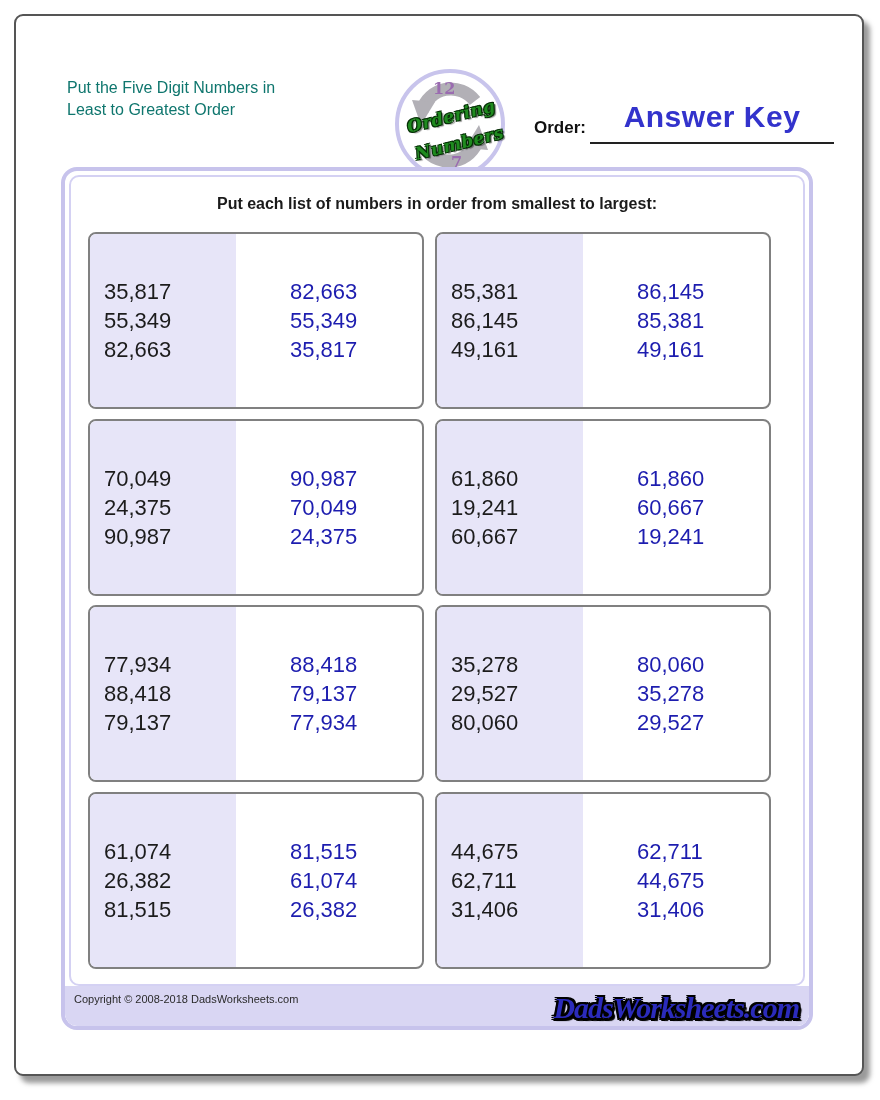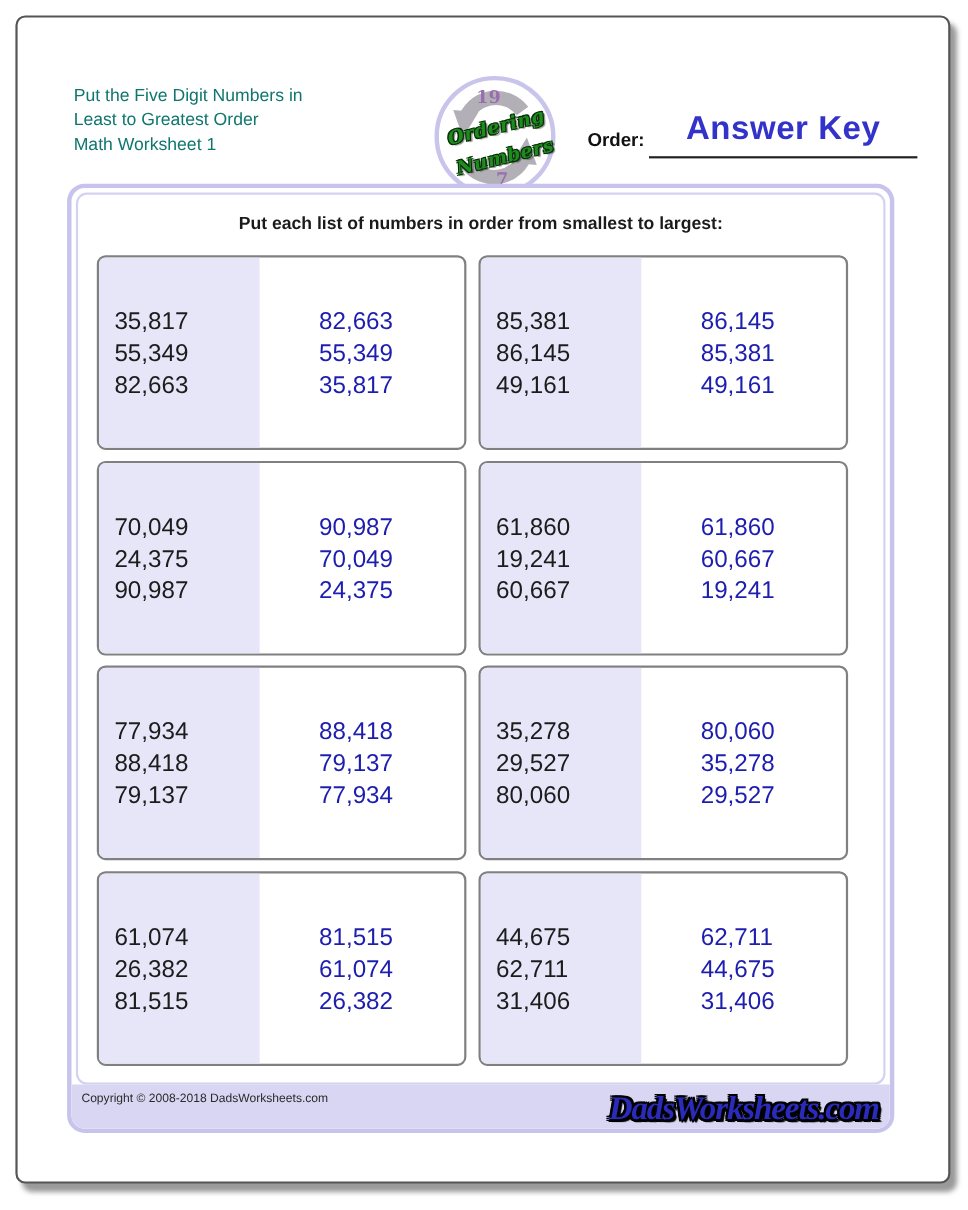--- a/index.html
+++ b/index.html
@@ -67,35 +67,34 @@
                      -2px 0 0 #000,2px 0 0 #000,0 -2px 0 #000,0 3px 0 #000,3px 3px 1px #000;}
 </style>
 </head>
 <body>
 
 <div class="page">
 
   <div class="header-text">
     <div>Put the Five Digit Numbers in</div>
     <div>Least to Greatest Order</div>
-    <div>Math Worksheet 1</div>
   </div>
 
   <div class="logo-circle">
     <svg width="102" height="102" viewBox="0 0 102 102">
       <g stroke="#b2b0b6" stroke-width="13" fill="none">
         <path d="M76 28 A30 30 0 0 0 23 38"></path>
         <path d="M26 76 A30 30 0 0 0 79 66"></path>
       </g>
       <g fill="#b2b0b6">
         <polygon points="13,27 36,29 22,52"></polygon>
         <polygon points="89,77 66,75 80,52"></polygon>
       </g>
     </svg>
-    <span class="logo-num top">19</span>
+    <span class="logo-num top">12</span>
     <span class="logo-word w1">Ordering</span>
     <span class="logo-word w2">Numbers</span>
     <span class="logo-num bottom">7</span>
   </div>
 
   <div class="name-row">
     <span class="name-label">Order:</span>
     <span class="name-line">
       <span class="answer-key">Answer Key</span>
     </span>

